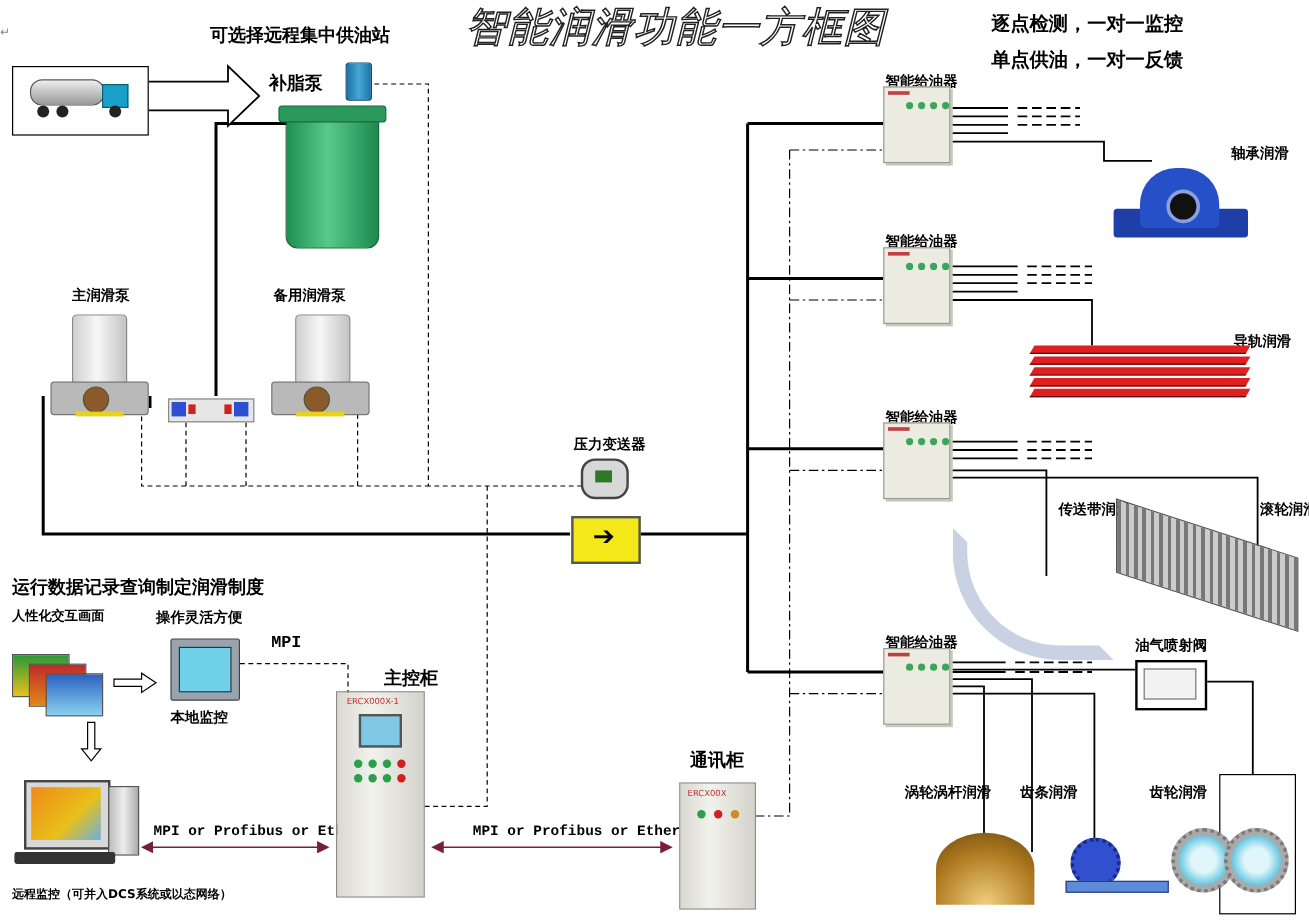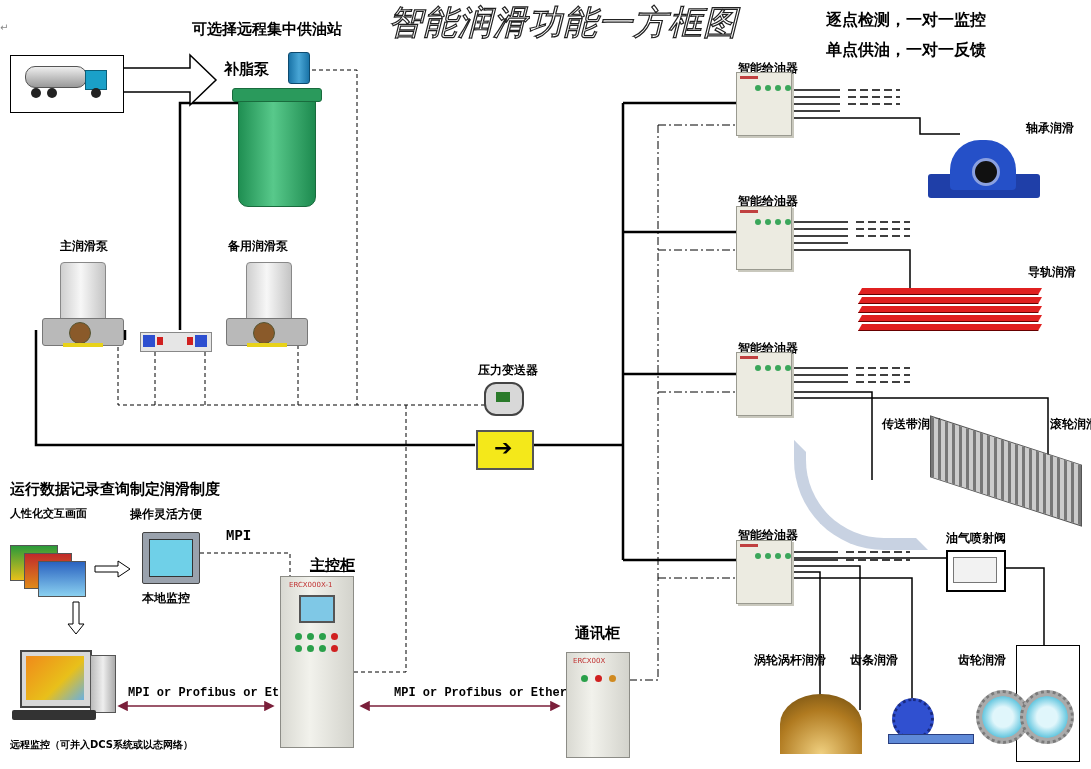--- a/index.html
+++ b/index.html
@@ -123,21 +123,21 @@
 <div class="feat" style="left:826px;top:10px;">逐点检测，一对一监控</div>
 <div class="feat" style="left:826px;top:40px;">单点供油，一对一反馈</div>
 
 <div class="abs" style="left:10px;top:55px;width:112px;height:56px;border:1px solid #000;background:#fff;">
   <div class="abs" style="left:14px;top:10px;width:60px;height:20px;border-radius:10px;background:linear-gradient(#eee,#999);border:1px solid #555;"></div>
   <div class="abs" style="left:74px;top:14px;width:20px;height:18px;background:#1aa0c8;border:1px solid #0b5e78;"></div>
   <div class="abs" style="left:20px;top:32px;width:10px;height:10px;border-radius:50%;background:#222;"></div>
   <div class="abs" style="left:36px;top:32px;width:10px;height:10px;border-radius:50%;background:#222;"></div>
   <div class="abs" style="left:80px;top:32px;width:10px;height:10px;border-radius:50%;background:#222;"></div>
 </div>
-<div class="lbl lbl-lg" style="left:192px;top:20px;">可选择远程集中供油站</div>
+<div class="lbl lbl-lg" style="left:175px;top:20px;">可选择远程集中供油站</div>
 <div class="lbl lbl-lg" style="left:224px;top:60px;">补脂泵</div>
 
 <div class="drum" style="left:238px;top:95px;width:76px;height:110px;border-radius:4px 4px 10px 10px;"></div>
 <div class="abs" style="left:232px;top:88px;width:88px;height:12px;background:#2a9a5c;border:1px solid #196b3d;border-radius:3px;"></div>
 <div class="abs" style="left:288px;top:52px;width:20px;height:30px;background:linear-gradient(90deg,#1a74a8,#49a6d6,#1a74a8);border:1px solid #0d4a6e;border-radius:3px;"></div>
 
 <div class="lbl" style="left:60px;top:238px;">主润滑泵</div>
 <div class="lbl" style="left:228px;top:238px;">备用润滑泵</div>
 
 <div class="abs" style="left:60px;top:262px;width:44px;height:56px;background:linear-gradient(90deg,#cfcfcf,#f7f7f7 45%,#c4c4c4);border:1px solid #888;border-radius:4px 4px 2px 2px;"></div>
@@ -184,21 +184,21 @@
 
 <div class="abs" style="left:20px;top:650px;width:68px;height:54px;background:#d8d8d8;border:2px solid #444;">
   <div class="abs" style="left:4px;top:4px;width:58px;height:44px;background:linear-gradient(135deg,#f08a1a,#e8c01a 60%,#6ab0e0);"></div>
 </div>
 <div class="abs" style="left:90px;top:655px;width:24px;height:56px;background:linear-gradient(90deg,#bbb,#eee,#aaa);border:1px solid #555;"></div>
 <div class="abs" style="left:12px;top:710px;width:84px;height:10px;background:#333;border-radius:2px;"></div>
 <div class="lbl" style="left:10px;top:738px;font-size:10px;">远程监控（可并入DCS系统或以态网络）</div>
 <div class="mono" style="position:absolute;left:128px;top:686px;">MPI or Profibus or Ethernet</div>
 <div class="mono" style="position:absolute;left:394px;top:686px;">MPI or Profibus or Ethernet</div>
 
-<div class="lbl lbl-lg" style="left:310px;top:556px;text-decoration:underline;">主控柜</div>
+<div class="lbl lbl-lg" style="left:320px;top:556px;">主控柜</div>
 <div class="cabinet" style="left:280px;top:576px;width:72px;height:170px;">
   <div class="abs" style="left:8px;top:4px;font-size:7px;color:#c03030;">ERCX000X-1</div>
   <div class="screen" style="left:18px;top:18px;width:32px;height:24px;"></div>
   <div class="btn-dot" style="left:14px;top:56px;background:#2aa04a;"></div>
   <div class="btn-dot" style="left:26px;top:56px;background:#2aa04a;"></div>
   <div class="btn-dot" style="left:38px;top:56px;background:#2aa04a;"></div>
   <div class="btn-dot" style="left:50px;top:56px;background:#d02020;"></div>
   <div class="btn-dot" style="left:14px;top:68px;background:#2aa04a;"></div>
   <div class="btn-dot" style="left:26px;top:68px;background:#2aa04a;"></div>
   <div class="btn-dot" style="left:38px;top:68px;background:#2aa04a;"></div>
@@ -257,21 +257,21 @@
     </div>
   </div>
 
 <div class="lbl" style="left:1026px;top:120px;">轴承润滑</div>
 <div class="abs" style="left:924px;top:134px;width:120px;height:68px;">
   <div class="abs" style="left:4px;top:40px;width:112px;height:24px;background:#1f3fa8;border-radius:3px;"></div>
   <div class="abs" style="left:26px;top:6px;width:66px;height:50px;background:#2550c8;border-radius:30px 30px 4px 4px;"></div>
   <div class="abs" style="left:48px;top:24px;width:22px;height:22px;border-radius:50%;background:#111;border:3px solid #8aa0e0;"></div>
 </div>
 
-<div class="lbl" style="left:1028px;top:264px;">导轨润滑</div>
+<div class="lbl" style="left:1028px;top:276px;">导轨润滑</div>
 <div class="abs" style="left:860px;top:288px;width:184px;height:44px;">
   <div class="abs" style="left:0;top:0;width:180px;height:6px;background:#e02020;transform:skewX(-30deg);border-bottom:1px solid #600;"></div>
   <div class="abs" style="left:0;top:9px;width:180px;height:6px;background:#e02020;transform:skewX(-30deg);border-bottom:1px solid #600;"></div>
   <div class="abs" style="left:0;top:18px;width:180px;height:6px;background:#e02020;transform:skewX(-30deg);border-bottom:1px solid #600;"></div>
   <div class="abs" style="left:0;top:27px;width:180px;height:6px;background:#e02020;transform:skewX(-30deg);border-bottom:1px solid #600;"></div>
   <div class="abs" style="left:0;top:36px;width:180px;height:6px;background:#e02020;transform:skewX(-30deg);border-bottom:1px solid #600;"></div>
 </div>
 
 <div class="lbl" style="left:882px;top:416px;">传送带润滑</div>
 <div class="abs" style="left:794px;top:440px;width:110px;height:86px;border:12px solid #cfd8e6;border-color:transparent transparent #c8d2e2 #c8d2e2;border-radius:0 0 0 90px;"></div>

